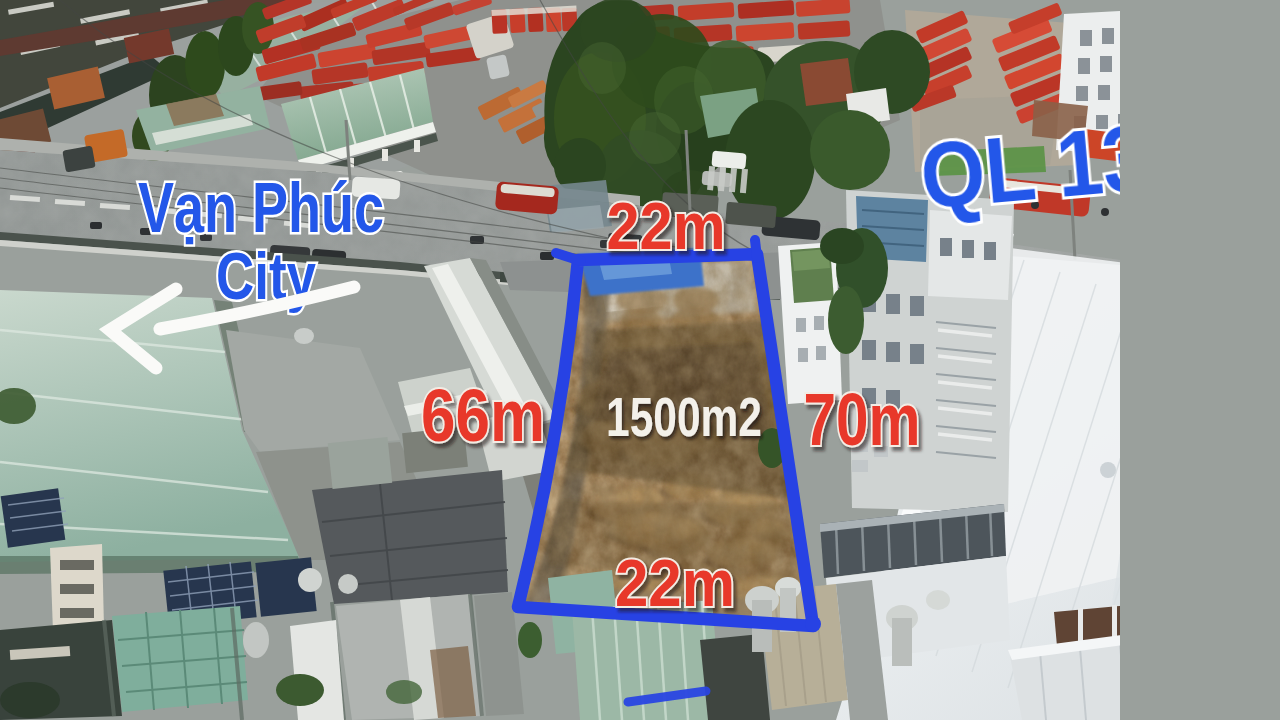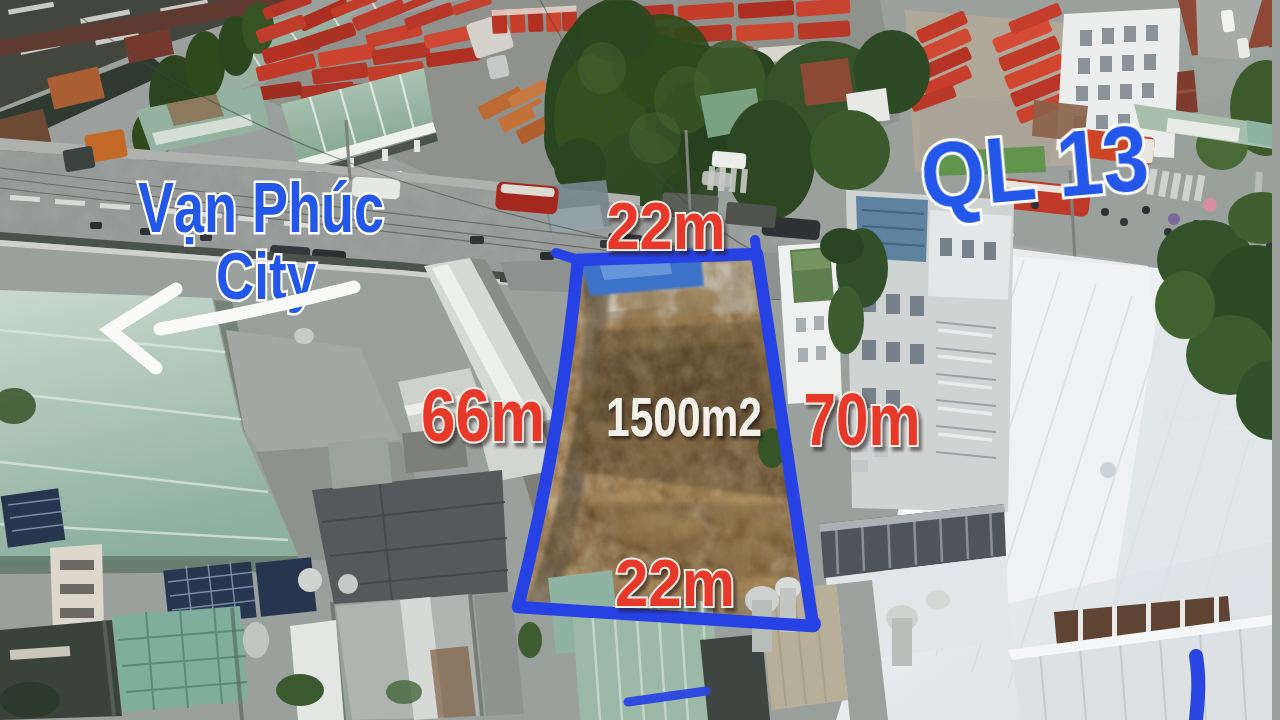--- a/index.html
+++ b/index.html
@@ -1,16 +1,16 @@
 <!DOCTYPE html>
 <html><head>
 <meta charset="utf-8">
 <style>
 html,body{margin:0;padding:0;background:#9aa09c;}
-#stage{width:1272px;height:720px;overflow:hidden;position:relative;font-family:"Liberation Sans",sans-serif;}
+#stage{width:1120px;height:720px;overflow:hidden;position:relative;font-family:"Liberation Sans",sans-serif;}
 </style>
 </head>
 <body>
 <div id="stage">
 <svg width="1280" height="720" viewBox="0 0 1280 720">
 <defs>
   <filter id="dirttex" x="-5%" y="-5%" width="110%" height="110%">
     <feTurbulence type="fractalNoise" baseFrequency="0.055 0.045" numOctaves="4" seed="11" result="n"></feTurbulence>
     <feColorMatrix in="n" type="matrix" values="0 0 0 0 0.66  0 0 0 0 0.50  0 0 0 0 0.30  0 0 0 1.3 -0.3"></feColorMatrix>
     <feComposite operator="in" in2="SourceGraphic" result="l"></feComposite>

